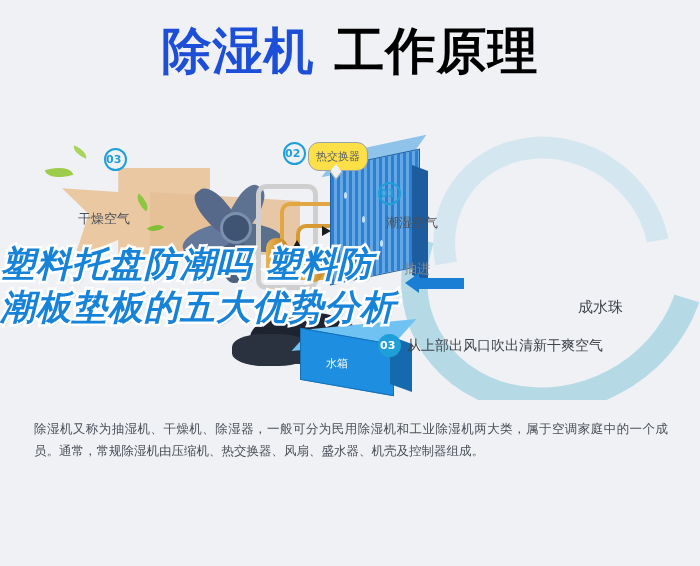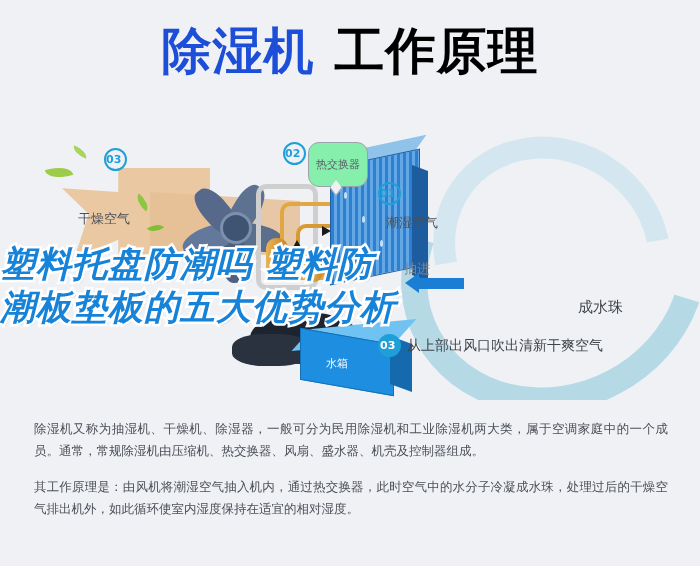--- a/index.html
+++ b/index.html
@@ -146,21 +146,21 @@
     font-size:11px;font-weight:bold;line-height:19px;text-align:left;
     font-family:"DejaVu Sans",sans-serif;background:transparent;
   }
   .num.filled{background:#1f9fd8;color:#fff;border-color:#1f9fd8;}
   .lbl{position:absolute;font-size:13px;color:#4b4f56;font-family:"DejaVu Sans",sans-serif;white-space:nowrap;}
   .lbl.light{color:#7e8790;}
 
   .bubble{
     position:absolute;left:308px;top:22px;
     border:1px solid #9aa3ac;border-radius:11px;
-    padding:14px 7px;font-size:11px;color:#5a6068;background:#86efac;
+    padding:6px 7px;font-size:11px;color:#5a6068;background:#fde047;
     font-family:"DejaVu Sans",sans-serif;white-space:nowrap;
   }
   .bubble:after{
     content:"";position:absolute;left:22px;bottom:-7px;width:9px;height:9px;
     border-right:1px solid #9aa3ac;border-bottom:1px solid #9aa3ac;
     background:#f0f1f5;transform:rotate(45deg) skew(8deg,8deg);
   }
 
   .bottomnote{position:absolute;left:378px;top:214px;display:flex;align-items:center;gap:6px;}
   .bottomnote .txt{font-size:14px;color:#3f444b;font-family:"DejaVu Sans",sans-serif;white-space:nowrap;}
@@ -280,16 +280,15 @@
       <span class="ov-line" style="position:relative;z-index:1;">塑料托盘防潮吗 塑料防</span>
     </div>
     <div class="ov-wrap">
       <span class="ov-line ov-shadow">潮板垫板的五大优势分析</span>
       <span class="ov-line" style="position:relative;z-index:1;">潮板垫板的五大优势分析</span>
     </div>
   </div>
 
   <div class="body-text">
     <p class="para">除湿机又称为抽湿机、干燥机、除湿器，一般可分为民用除湿机和工业除湿机两大类，属于空调家庭中的一个成员。通常，常规除湿机由压缩机、热交换器、风扇、盛水器、机壳及控制器组成。</p>
-    <p class="para">其工作原理是：由风机将潮湿空气抽入机内，通过热交换器，此时空气中的水分子冷凝成水珠，处理过后的干燥空气排出机外，如此循环使室内湿度保持在适宜的相对湿度。</p>
   </div>
 
 </div>
 
 </body></html>

